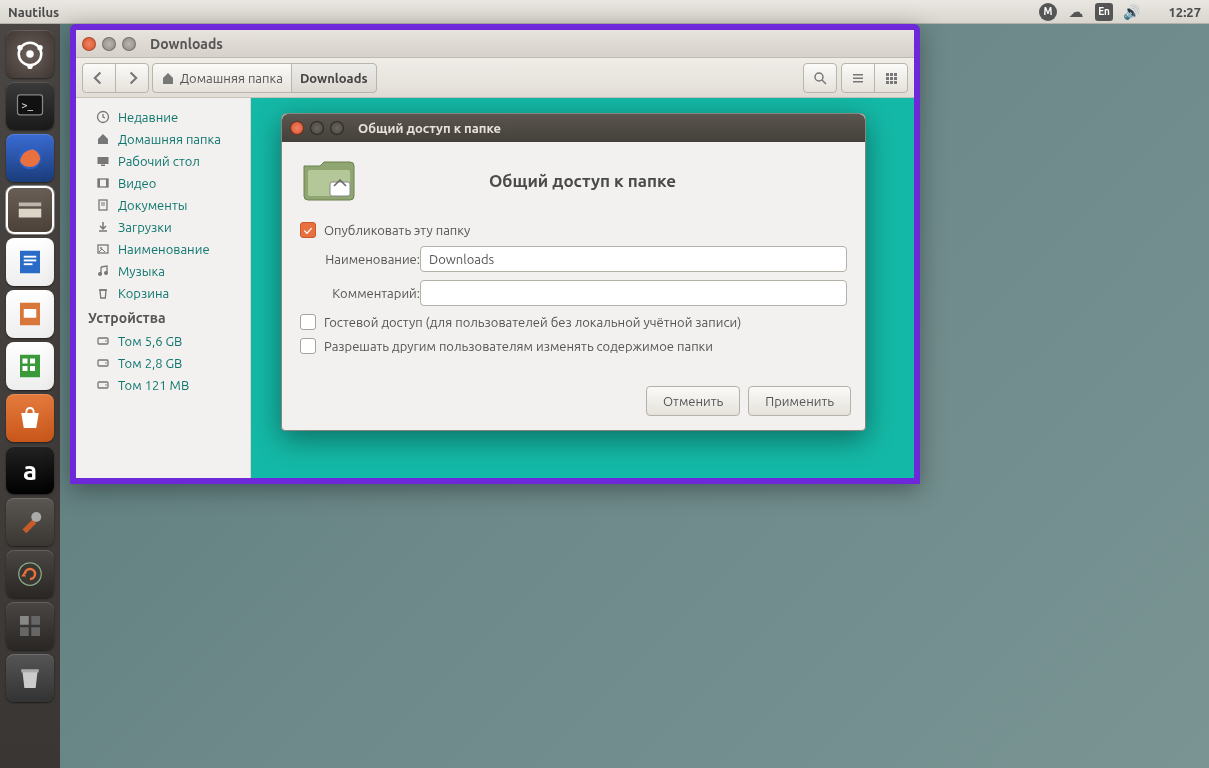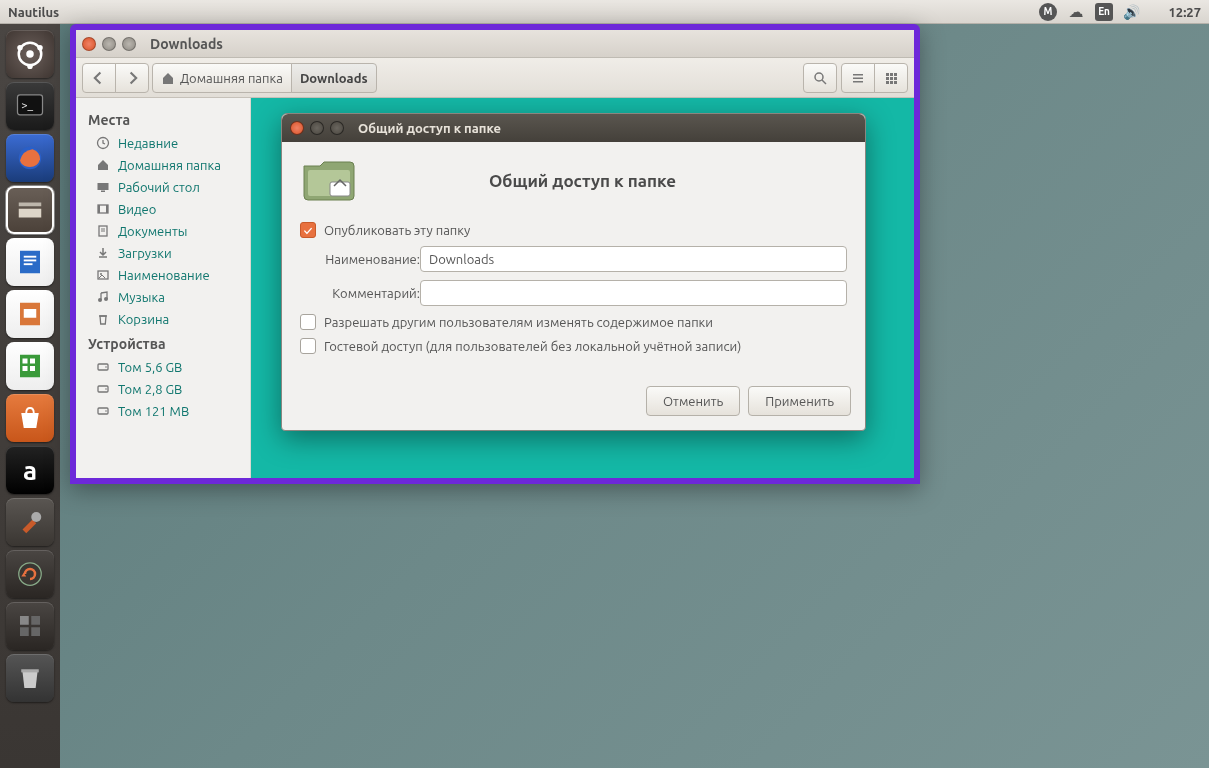--- a/index.html
+++ b/index.html
@@ -243,21 +243,20 @@
             <rect x="10" y="6" width="3" height="3" fill="#777"></rect>
             <rect x="2" y="10" width="3" height="3" fill="#777"></rect>
             <rect x="6" y="10" width="3" height="3" fill="#777"></rect>
             <rect x="10" y="10" width="3" height="3" fill="#777"></rect>
           </svg>
         </button>
     </div>
   </div>
   <div class="body-split">
     <div class="sidebar">
-      <div class="sb-header">Места</div>
       <div id="sb-places">
           <div class="sb-item">
             <svg viewBox="0 0 14 14">
               <circle cx="7" cy="7" r="5.5" fill="none" stroke="#777" stroke-width="1.3"></circle>
               <path d="M7 4 L7 7 L9 8" stroke="#777" stroke-width="1.3" fill="none"></path>
             </svg>
             <span>Недавние</span>
           </div>
           <div class="sb-item">
             <svg viewBox="0 0 14 14">
@@ -373,25 +372,25 @@
           <div class="form-row">
             <span class="form-label">Наименование:</span>
             <input class="text-input" value="Downloads" style="">
           </div>
           <div class="form-row">
             <span class="form-label">Комментарий:</span>
             <input class="text-input" value="" style="">
           </div>
           <div class="check-row">
             <span class="checkbox"></span>
-            <span>Разрешать другим пользователям изменять содержимое папки</span>
+            <span>Гостевой доступ (для пользователей без локальной учётной записи)</span>
           </div>
           <div class="check-row">
             <span class="checkbox"></span>
-            <span>Гостевой доступ (для пользователей без локальной учётной записи)</span>
+            <span>Разрешать другим пользователям изменять содержимое папки</span>
           </div>
         </div>
         <div class="dlg-buttons">
           <button class="dbtn"><span>Отменить</span></button>
           <button class="dbtn"><span>Применить</span></button>
         </div>
       </div>
 
     </div>
   </div>

